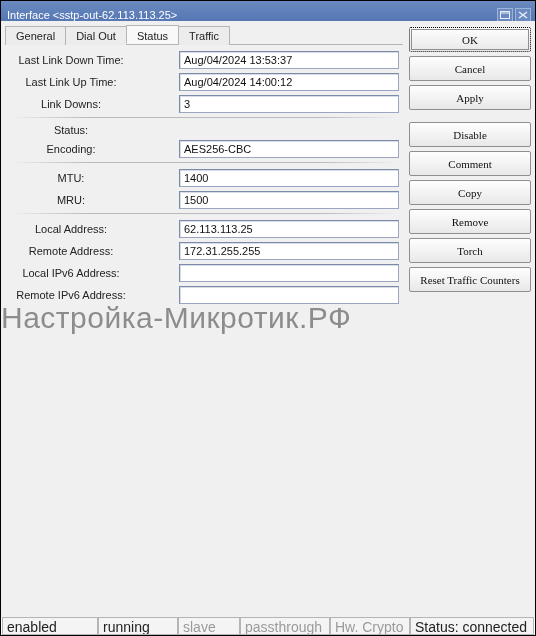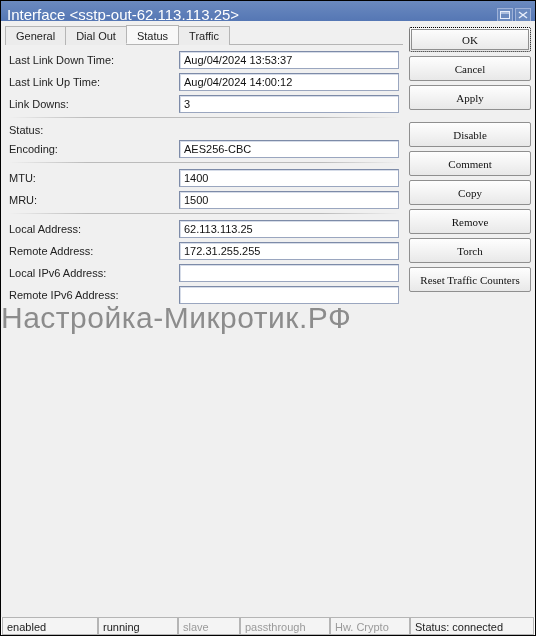--- a/index.html
+++ b/index.html
@@ -15,21 +15,21 @@
     border: 1px solid #000;
   }
   
   .titlebar {
     height: 27px;
     background: linear-gradient(to bottom,#6b8abf 0%,#5c7db8 50%,#4e70b0 100%);
     color:#fff;
     display:flex;
     align-items:center;
     padding: 0 4px 0 6px;
-    font-size: 15px;
+    font-size: 11px;
   }
   .titlebar .title { flex:1; white-space:nowrap; overflow:hidden; text-overflow:ellipsis; }
   .titlebar .win-btn {
     width:16px; height:14px;
     border:1px solid #9fb2d8;
     background:#6b8abf;
     margin-left:2px;
     display:flex; align-items:center; justify-content:center;
     font-size:10px; line-height:1;
     color:#e8eefb;
@@ -70,21 +70,21 @@
     padding:6px 4px 4px 4px;
     overflow:auto;
   }
   .tab-panel::-webkit-scrollbar { width:16px; }
   .tab-panel::-webkit-scrollbar-track { background:#e8e8e8; border-left:1px solid #cfcfcf;}
   .tab-panel::-webkit-scrollbar-thumb { background:#cfd6e3; border:1px solid #9aa6bf;}
   
   .row { display:flex; align-items:center; margin-bottom:4px; }
   .row .lbl {
     width:130px;
-    text-align:left;
+    text-align:center;
     padding-right:6px;
     color:#222;
     white-space:nowrap;
   }
   .row .field {
     flex:1;
     padding-left:40px;
   }
   .ro-input {
     width:100%;
@@ -119,21 +119,21 @@
     outline-offset:-3px;
   }
   
   .statusbar {
     position:absolute;
     left:1px; right:1px; bottom:1px;
     height:17px;
     display:flex;
     background:#f4f4f4;
     border-top:1px solid #b5b5b5;
-    font-size:11px;
+    font-size:14px;
   }
   .statusbar .cell {
     border:1px solid #b5b5b5;
     border-top:none;
     height:17px;
     padding:1px 4px 0 4px;
     display:flex; align-items:center;
     overflow:hidden;
     white-space:nowrap;
   }

